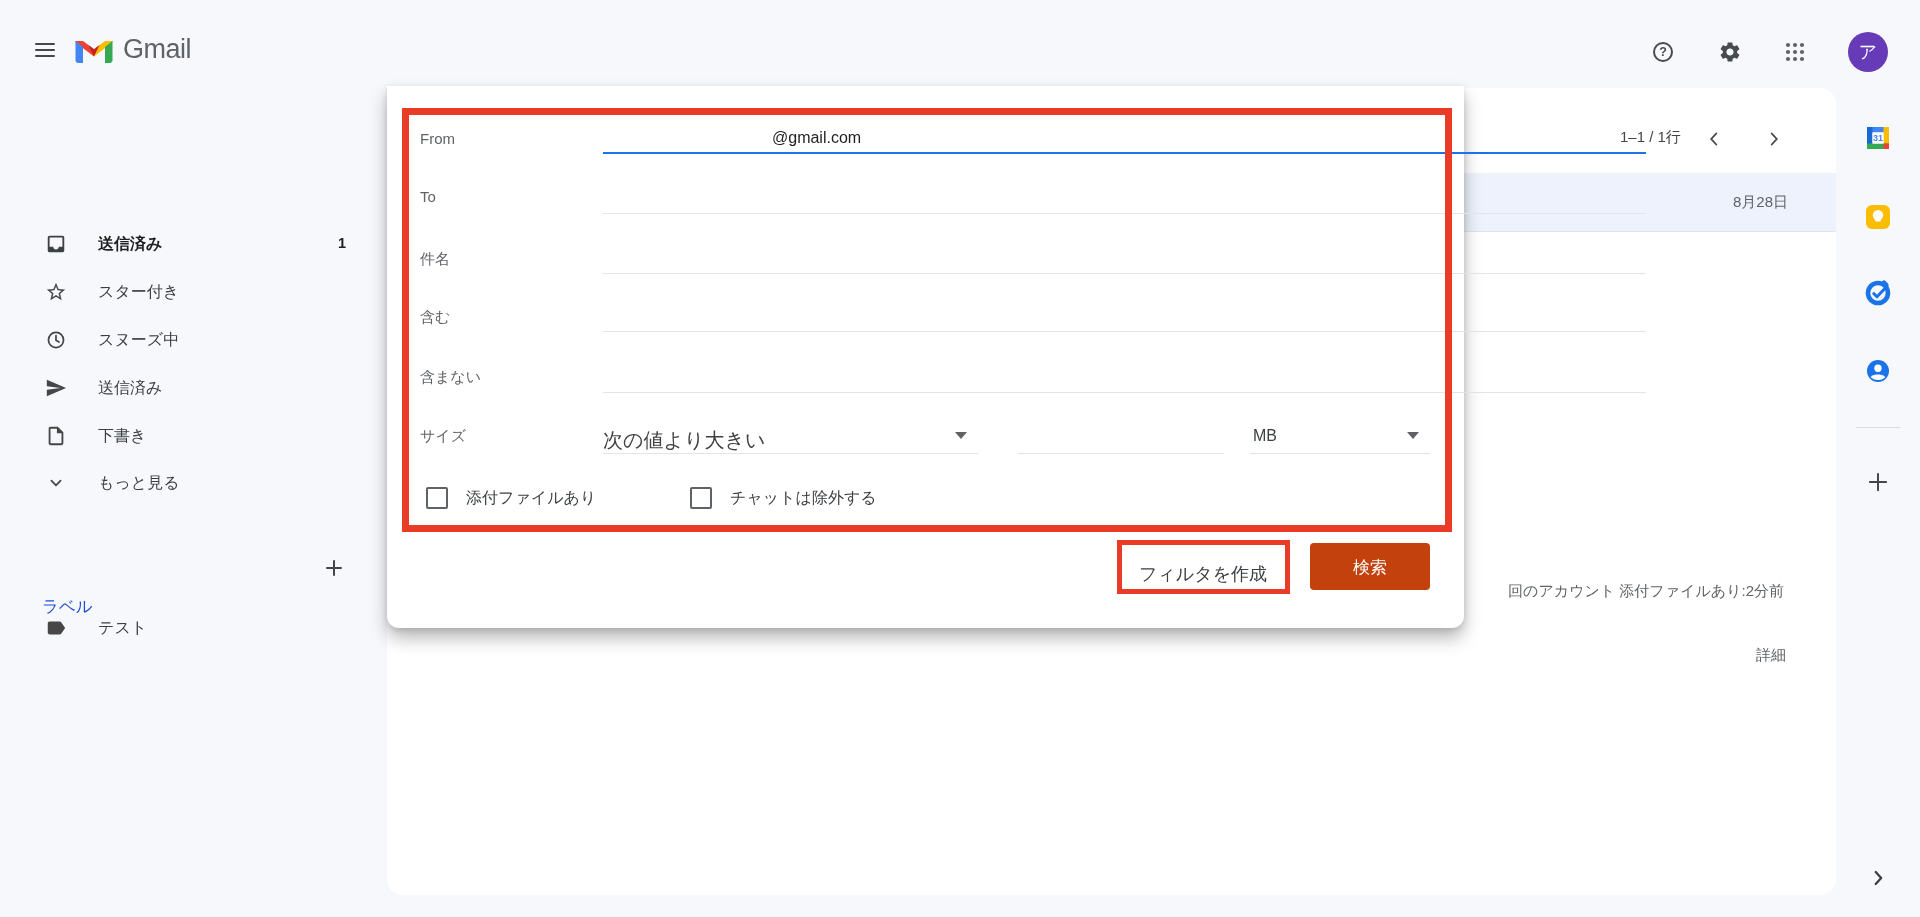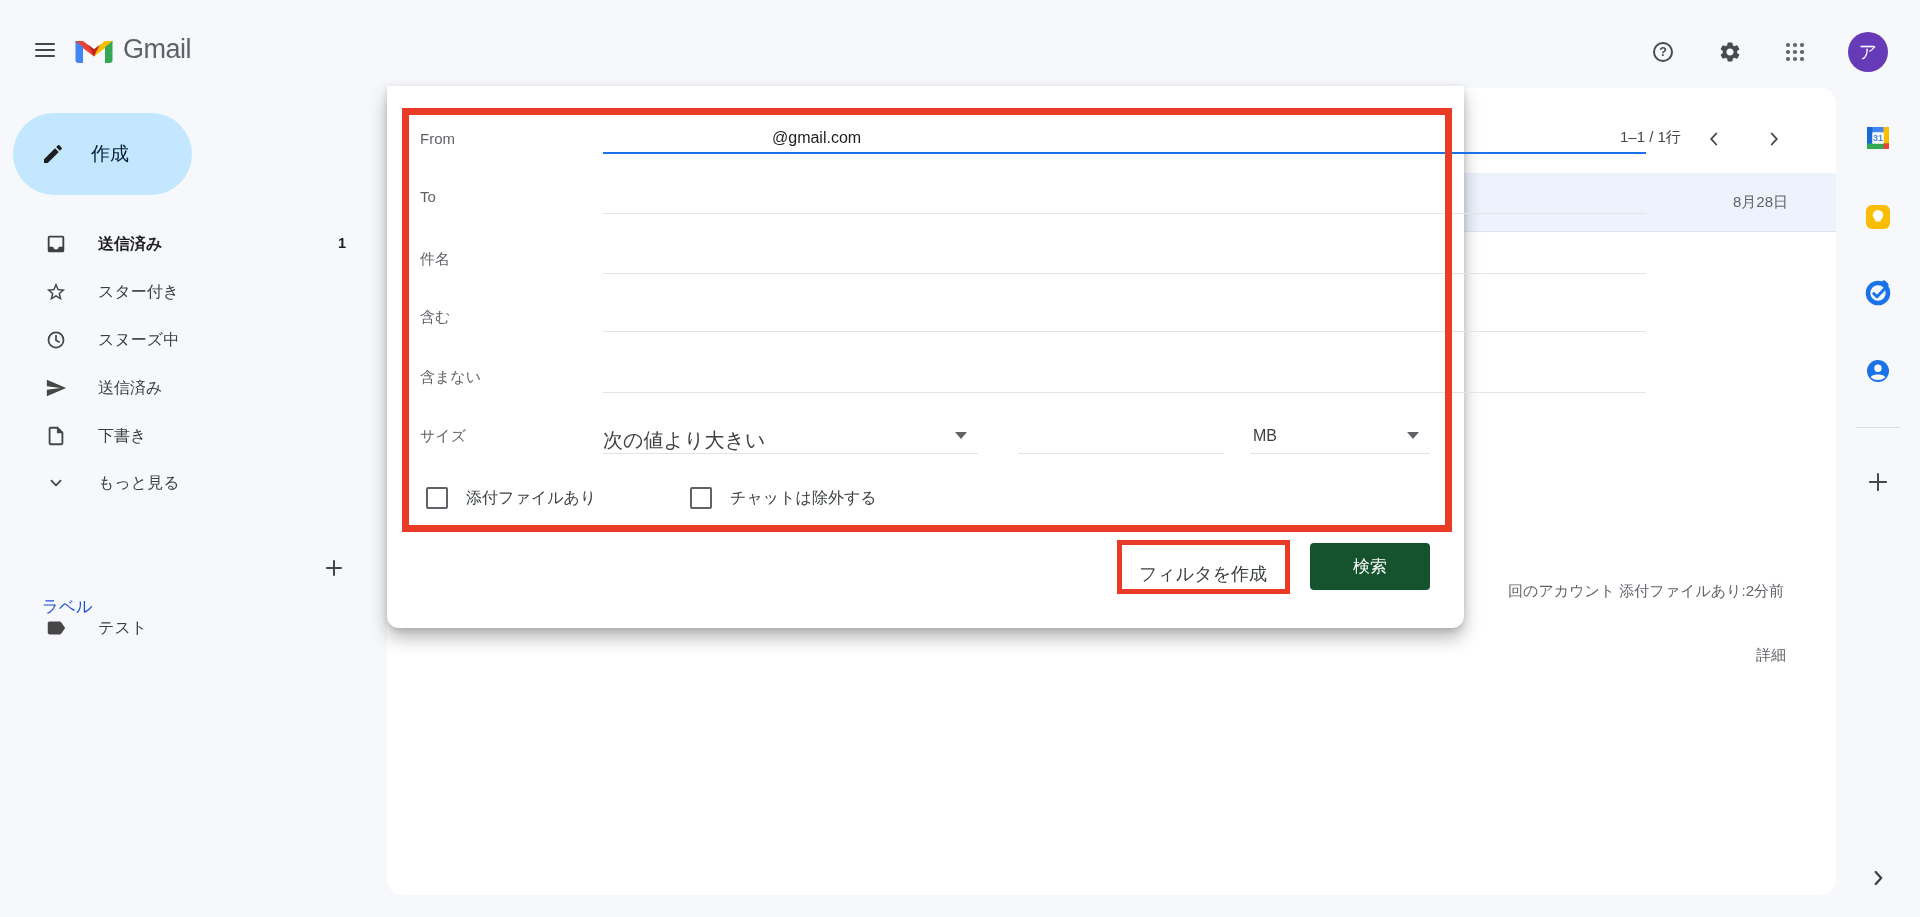--- a/index.html
+++ b/index.html
@@ -63,22 +63,22 @@
   .fp-mb{position:absolute;left:866px;top:341px;font-size:16px;color:#3c4043;cursor:pointer;}
   .caret{position:absolute;width:0;height:0;border-left:6px solid transparent;
          border-right:6px solid transparent;border-top:7px solid #5f6368;cursor:pointer;}
   .sline{position:absolute;top:367px;height:1px;background:#e1e5ea;}
   .cb{position:absolute;width:18px;height:18px;border:2px solid #5f6368;border-radius:2px;cursor:pointer;}
   .cb-label{position:absolute;top:402px;font-size:16px;color:#3c4043;}
   .btn-createfilter{position:absolute;left:736px;top:472px;width:160px;height:30px;line-height:30px;
                     text-align:center;font-size:18px;color:#3c4043;cursor:pointer;background:none;border:none;
                     font-family:inherit;}
   .btn-search{position:absolute;left:923px;top:457px;width:120px;height:47px;line-height:47px;
-              text-align:center;font-size:17px;color:#fff;background:#14532d;border:none;border-radius:4px;
-              cursor:pointer;font-family:Liberation Mono, monospace;}
+              text-align:center;font-size:17px;color:#fff;background:#c2410c;border:none;border-radius:4px;
+              cursor:pointer;font-family:Liberation Sans, sans-serif;}
 
   
   .red-rect1{left:402px;top:108px;width:1050px;height:424px;border:7px solid #e93b25;box-sizing:border-box;z-index:40;pointer-events:none;}
   .red-rect2{left:1117px;top:540px;width:173px;height:54px;border:5px solid #e93b25;box-sizing:border-box;z-index:40;pointer-events:none;}
 
   
   .dock-icon{width:28px;height:28px;left:1864px;cursor:pointer;}
   .dock-divider{left:1856px;top:427px;width:44px;height:1px;background:#d9dce3;}
   .dock-plus{left:1864px;top:468px;width:28px;height:28px;}
   .dock-chevron{left:1866px;top:866px;width:24px;height:24px;}
@@ -151,26 +151,20 @@
     </svg>
   </div>
 
   <div class="abs email-row">
     <span class="email-date">8月28日</span>
   </div>
 
   <span class="abs activity">回のアカウント 添付ファイルあり:2分前</span>
   <span class="abs details">詳細</span>
 
-  <div class="abs compose">
-    <svg width="24" height="24" viewBox="0 0 24 24">
-      <path fill="#1f1f1f" d="M3 17.25V21h3.75L17.81 9.94l-3.75-3.75L3 17.25zM20.71 7.04c.39-.39.39-1.02 0-1.41l-2.34-2.34c-.39-.39-1.02-.39-1.41 0l-1.83 1.83 3.75 3.75 1.83-1.83z"></path>
-    </svg>
-    <span class="compose-label">作成</span>
-  </div>
 
   <div>
     <svg class="abs nav-icon" style="top:233px" width="22" height="22" viewBox="0 0 24 24">
       <path fill="#3c4043" d="M19 3H4.99c-1.1 0-1.98.9-1.98 2L3 19c0 1.1.89 2 1.99 2H19c1.1 0 2-.9 2-2V5c0-1.1-.9-2-2-2zm0 12h-4c0 1.66-1.34 3-3 3s-3-1.34-3-3H4.99V5H19v10z"></path>
     </svg>
     <span class="abs nav-label bold" style="top:234px">送信済み</span>
     <span class="abs nav-count" style="top:235px">1</span>
   </div>
 
   <div>

